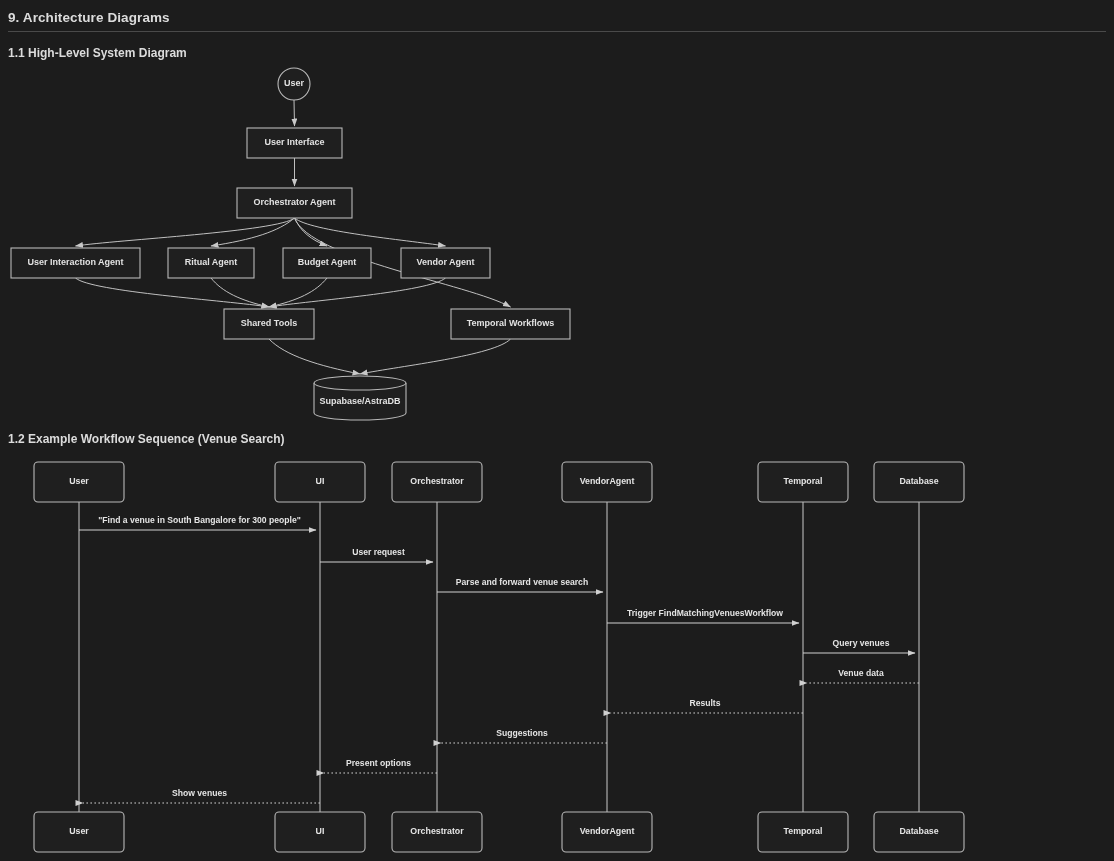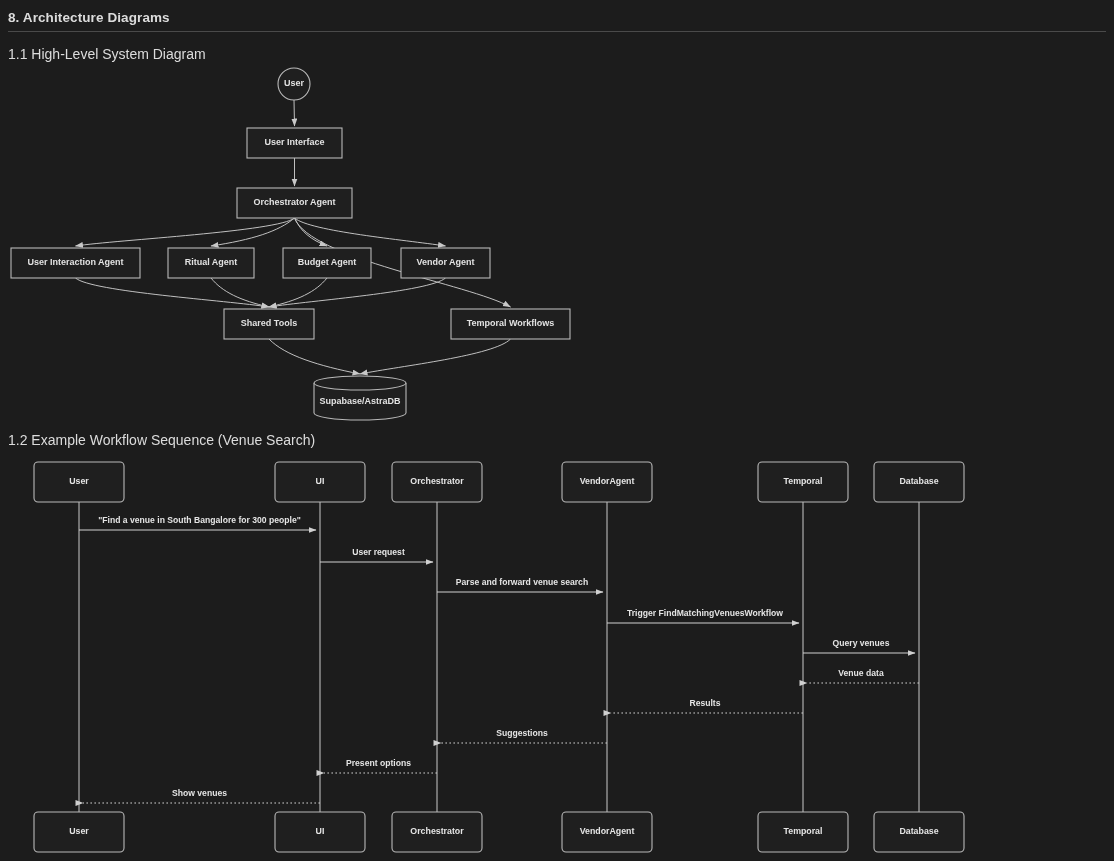--- a/index.html
+++ b/index.html
@@ -13,21 +13,21 @@
   
   .h1{
     position:absolute;left:8px;top:10px;
     font-size:13.5px;font-weight:bold;color:#dcdcdc;letter-spacing:.1px;
   }
   .rule{
     position:absolute;left:8px;top:31px;width:1098px;height:1px;
     background:#4a4a4a;
   }
   .h2{
-    position:absolute;font-size:14px;font-weight:normal;color:#dcdcdc;
+    position:absolute;font-size:12px;font-weight:bold;color:#dcdcdc;
   }
   #h2-a{left:8px;top:46px;}
   #h2-b{left:8px;top:432px;}
 
   
   svg{position:absolute;display:block;}
   #flowchart{left:0;top:58px;}
   #sequence{left:0;top:452px;}
 
   .nodeRect{fill:#1f1f1f;stroke:#b9b9b9;stroke-width:1.1;}
@@ -52,21 +52,21 @@
     font-family:"Liberation Sans","DejaVu Sans",sans-serif;
     font-size:8.8px;fill:#e4e4e4;text-anchor:middle;dominant-baseline:middle;
     font-weight:600;
   }
 </style>
 </head>
 <body>
 
 <div class="page">
 
-  <div class="h1">8. Architecture Diagrams</div>
+  <div class="h1">9. Architecture Diagrams</div>
   <div class="rule"></div>
 
   <div class="h2" id="h2-a">1.1 High-Level System Diagram</div>
   <div class="h2" id="h2-b">1.2 Example Workflow Sequence (Venue Search)</div>
 
   <svg id="flowchart" width="1114" height="370" viewBox="0 0 1114 370">
     <defs>
       <marker id="ah" markerWidth="9" markerHeight="9" refX="7.5" refY="3" orient="auto" markerUnits="userSpaceOnUse">
         <path d="M0,0 L8,3 L0,6 z" fill="#c8c8c8"></path>
       </marker>

